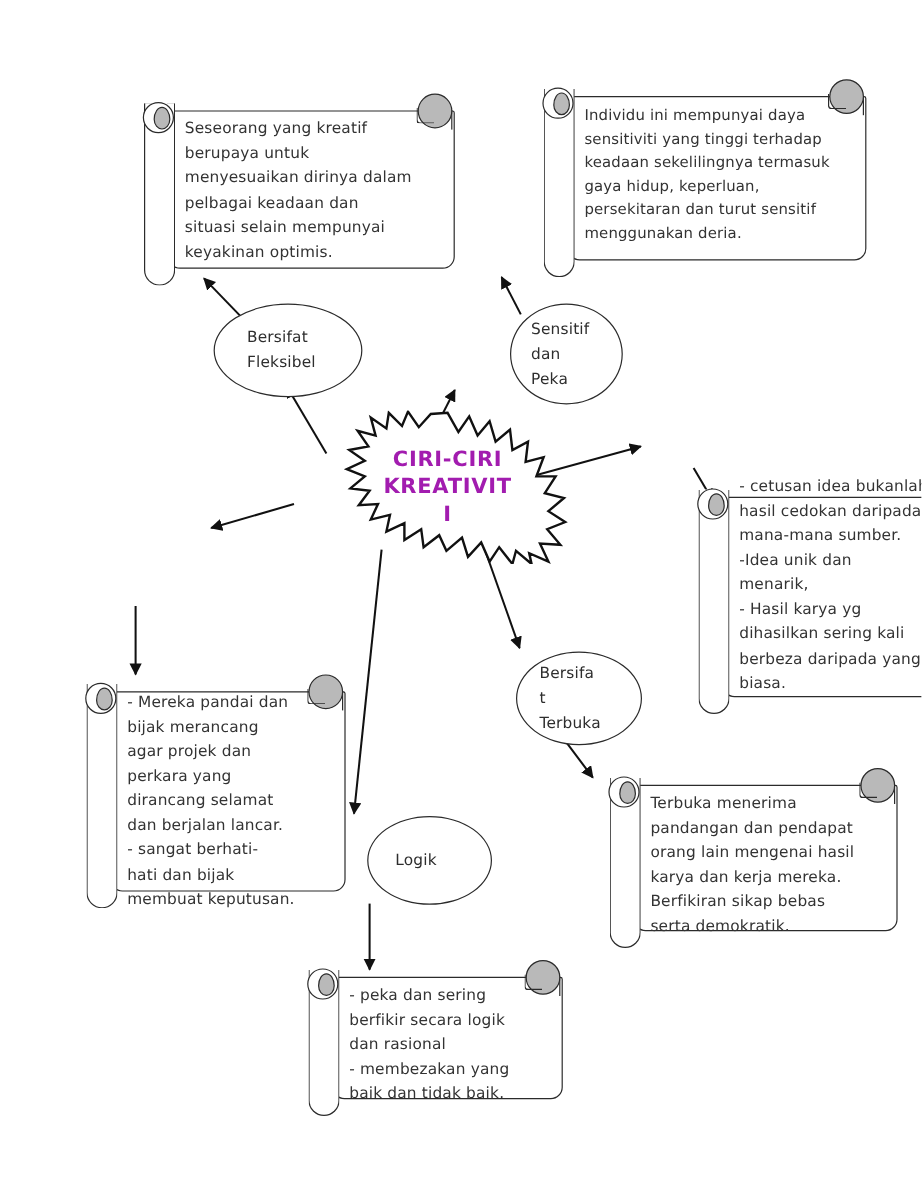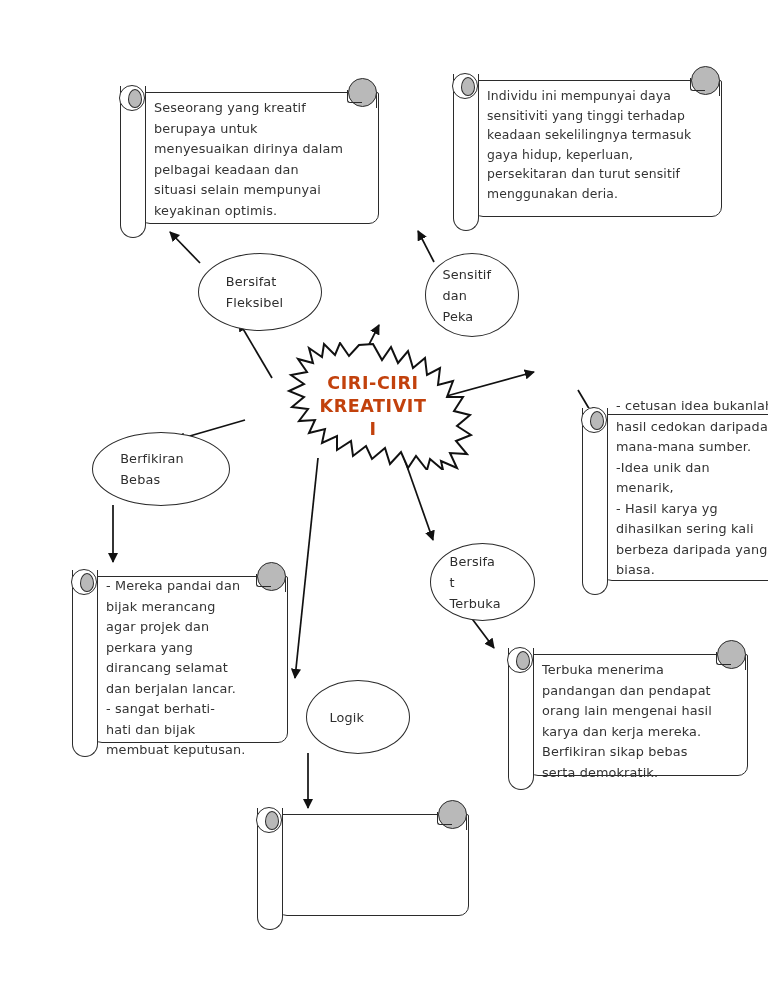--- a/index.html
+++ b/index.html
@@ -168,21 +168,21 @@
     top: 0;
     width: 230px;
     height: 128px;
     display: flex;
     flex-direction: column;
     align-items: center;
     justify-content: center;
     font-weight: bold;
     font-size: 17.5px;
     line-height: 23px;
-    color: #c2410c;
+    color: #a21caf;
     letter-spacing: 0.6px;
     text-align: center;
     font-family: "DejaVu Sans", sans-serif;
   }
 </style>
 </head>
 <body>
 
 <div id="canvas">
 
@@ -295,38 +295,39 @@
 Berfikiran sikap bebas
 serta demokratik.</div>
     </div>
 
     <div class="scroll" style="left:203px; top:800px; width:218px; height:130px;">
       <div class="paper"></div>
       <div class="roll-left"></div>
       <div class="roll-right"></div>
       <div class="curl-left"></div>
       <div class="curl-right"></div>
-    </div>
-
-    <div class="ellipse" style="left:150px; top:253px; width:124px; height:78px;">
+      <div class="txt">- peka dan sering
+berfikir secara logik
+dan rasional
+- membezakan yang
+baik dan tidak baik.</div>
+    </div>
+
+    <div class="ellipse" style="left:130px; top:253px; width:124px; height:78px;">
       <div class="elabel">Bersifat
 Fleksibel</div>
     </div>
 
     <div class="ellipse" style="left:377px; top:253px; width:94px; height:84px;align-items:center;">
       <div class="elabel" style="padding-left:18%;">Sensitif
 dan
 Peka</div>
     </div>
 
 
-    <div class="ellipse" style="left:44px; top:432px; width:138px; height:74px;">
-      <div class="elabel" style="padding-left:20%;">Berfikiran
-Bebas</div>
-    </div>
 
     <div class="ellipse" style="left:382px; top:543px; width:105px; height:78px;">
       <div class="elabel" style="padding-left:18%;">Bersifa
 t
 Terbuka</div>
     </div>
 
     <div class="ellipse" style="left:258px; top:680px; width:104px; height:74px;">
       <div class="elabel" style="padding-left:22%;">Logik</div>
     </div>

